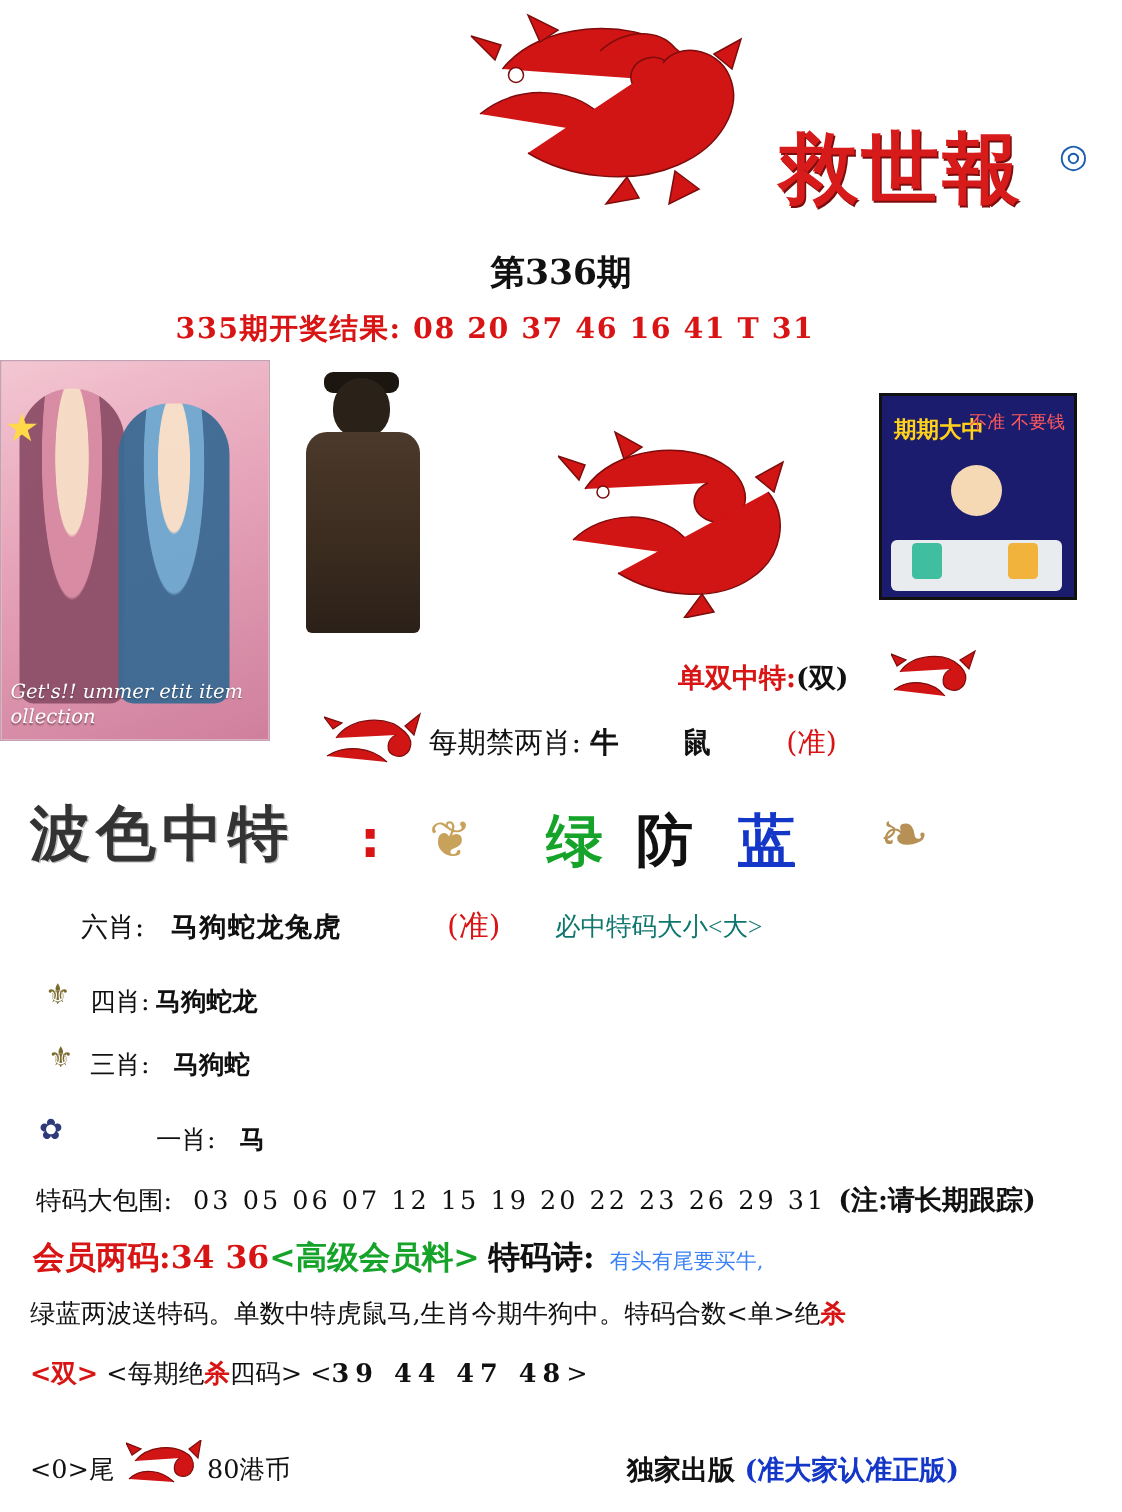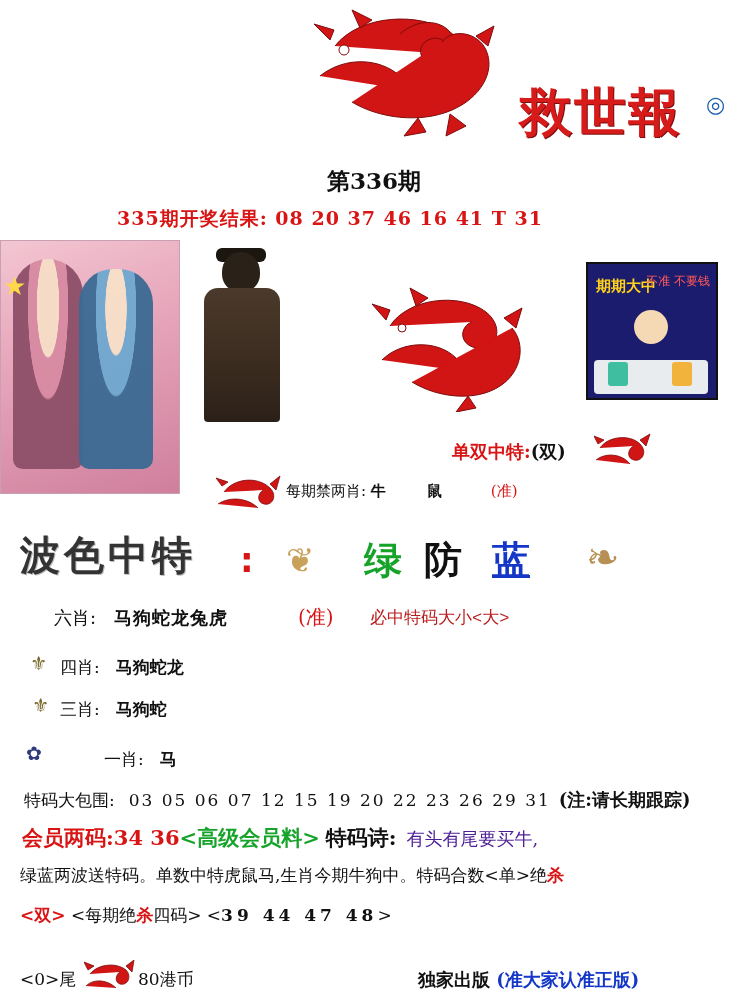--- a/index.html
+++ b/index.html
@@ -131,21 +131,21 @@
   .row-dsz {
     position:absolute; left:452px; top:440px;
     font-family:"DejaVu Serif", serif; font-size:18px; font-weight:bold;
     color:#d81414;
   }
   .row-dsz .val { color:#111; }
   .dragon-small-1 { position:absolute; left:594px; top:432px; width:58px; height:40px; }
 
   .row-forbid {
     position:absolute; left:286px; top:482px;
-    font-family:"DejaVu Serif", serif; font-size:15px; color:#111;
+    font-family:"DejaVu Serif", serif; font-size:19px; color:#111;
   }
   .row-forbid .zodiac { font-weight:bold; letter-spacing:18px; }
   .row-forbid .zhun { color:#d81414; margin-left:26px; }
   .dragon-small-2 { position:absolute; left:216px; top:474px; width:66px; height:42px; }
 
   .bose {
     position:absolute; left:20px; top:528px;
     font-family:"DejaVu Serif", serif; font-size:40px; font-weight:bold;
     color:#333; letter-spacing:4px;
     text-shadow:1px 1px 0 #bbb;
@@ -174,28 +174,28 @@
     font-family:"DejaVu Serif", serif; font-size:18px; color:#111;
   }
   .r-liu .lbl { }
   .r-liu .vals { font-weight:bold; margin-left:18px; letter-spacing:1px; }
   .r-liu-zhun {
     position:absolute; left:298px; top:604px;
     font-family:"DejaVu Serif", serif; font-size:20px; color:#d81414;
   }
   .r-daxiao {
     position:absolute; left:370px; top:606px;
-    font-family:Liberation Mono, monospace; font-size:17px; color:#b91c1c;
+    font-family:Liberation Serif, serif; font-size:17px; color:#0f766e;
   }
 
   .r-si {
     position:absolute; left:60px; top:656px;
     font-family:"DejaVu Serif", serif; font-size:17px; color:#111;
   }
-  .r-si .vals { font-weight:bold; margin-left:16px; }
+  .r-si .vals { font-weight:bold; margin-left:4px; }
   .r-santou {
     position:absolute; left:378px; top:658px;
     font-family:"DejaVu Serif", serif; font-size:16px; color:#111;
   }
   .r-santou .nums { font-weight:bold; letter-spacing:12px; margin-left:10px; }
 
   .r-san {
     position:absolute; left:60px; top:698px;
     font-family:"DejaVu Serif", serif; font-size:17px; color:#111;
   }
@@ -220,21 +220,21 @@
   .r-bigbao .note { color:#111; font-weight:bold; font-size:18px; margin-left:8px; }
 
   .r-member {
     position:absolute; left:22px; top:824px;
     font-family:"DejaVu Serif", serif; font-size:21px; font-weight:bold;
     color:#d81414;
   }
   .r-member .nums { color:#d81414; }
   .r-member .vip { color:#16a329; }
   .r-member .shi { color:#111; margin-left:6px; }
-  .r-member .shitxt { color:#4c1d95; font-weight:normal; font-size:18px; margin-left:10px; }
+  .r-member .shitxt { color:#3b82f6; font-weight:normal; font-size:14px; margin-left:10px; }
 
   .r-line2 {
     position:absolute; left:20px; top:864px;
     font-family:"DejaVu Serif", serif; font-size:17px; color:#111;
   }
   .r-line2 .red { color:#d81414; font-weight:bold; }
 
   .r-line3 {
     position:absolute; left:20px; top:904px;
     font-family:"DejaVu Serif", serif; font-size:17px; color:#111;
@@ -280,20 +280,24 @@
     <div class="brand-mark">◎</div>
   </div>
 
   <div class="issue">第336期</div>
   <div class="prev-result">335期开奖结果: 08 20 37 46 16 41 T 31</div>
 
   <div class="pic-girls">
     <div class="blob1"></div>
     <div class="blob2"></div>
     <div class="star">★</div>
+    <div class="gtext">Get's!!
+ummer
+etit item
+ollection</div>
   </div>
 
   <div class="pic-man">
     <div class="hat"></div>
     <div class="head"></div>
     <div class="body"></div>
   </div>
 
   <div class="pic-dragon-mid">
     <svg width="160" height="130" viewBox="0 0 160 130">

